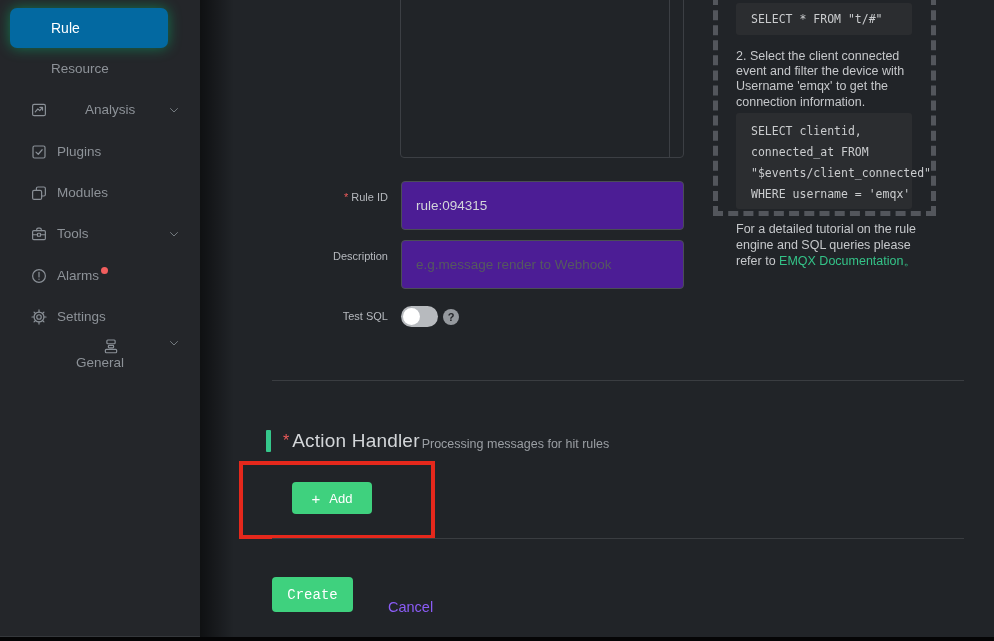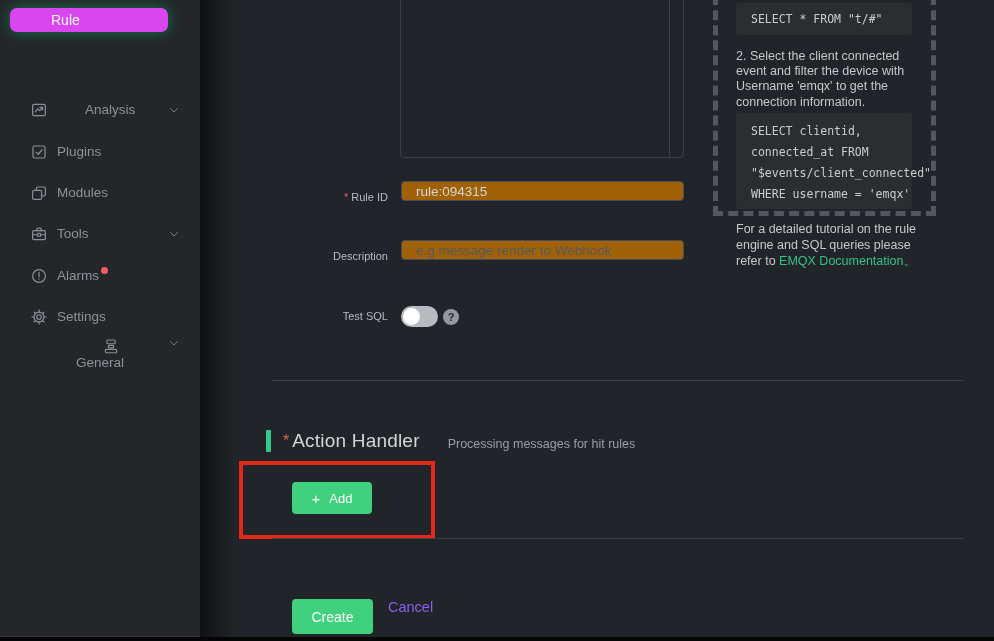--- a/index.html
+++ b/index.html
@@ -7,69 +7,69 @@
   #app {
     position:relative; width:994px; height:641px; overflow:hidden;
     background:#212428;
     font-family:"Liberation Sans","DejaVu Sans",sans-serif;
     color:#c6c8cb;
   }
   
   #sidebar { position:absolute; left:0; top:0; width:200px; height:637px; background:#24262a; border-bottom:1px solid #35383c; }
   .side-shadow { position:absolute; left:200px; top:0; width:34px; height:641px;
     background:linear-gradient(to right, rgba(0,0,0,.55), rgba(0,0,0,0)); pointer-events:none; }
-  .rule-btn { position:absolute; left:10px; top:8px; width:158px; height:24px;
-    background:#d946ef; border-radius:7px; color:#fff; font-size:14px;
+  .rule-btn { position:absolute; left:10px; top:8px; width:158px; height:40px;
+    background:#0369a1; border-radius:7px; color:#fff; font-size:14px;
     display:flex; align-items:center; padding-left:41px; cursor:pointer;
     box-shadow:0 0 14px rgba(0,214,125,.45); }
   .side-item { position:absolute; left:0; width:200px; height:41px;
     display:flex; align-items:center; color:#8d9298; font-size:13.5px; cursor:pointer; }
   .side-item .ico { width:18px; height:18px; margin-left:30px; margin-right:9px; flex:0 0 auto; display:flex; }
   .side-item .ico svg { width:18px; height:18px; stroke:#8a9097; fill:none; stroke-width:1.6; stroke-linecap:round; stroke-linejoin:round; }
   .side-item.sub { padding-left:51px; }
   .chev { position:absolute; right:20px; width:12px; height:12px; }
   .chev svg { width:12px; height:12px; stroke:#7d8389; fill:none; stroke-width:1.8; stroke-linecap:round; }
   .alarm-dot { width:7px; height:7px; border-radius:50%; background:#f25e5e; margin-left:2px; margin-bottom:10px; }
   
   .bottom-strip { position:absolute; left:0; top:637px; width:994px; height:4px; background:#050506; }
   
   .sql-editor { position:absolute; left:400px; top:-42px; width:284px; height:200px;
     border:1px solid #3c3f44; border-radius:4px; background:#212428; }
   .sql-editor .gutterline { position:absolute; right:13px; top:0; bottom:0; width:1px; background:#3c3f44; }
   
   .form-label { position:absolute; left:240px; width:148px; text-align:right;
     font-size:11px; color:#b6b9be; }
   .req-star { color:#ee5b5b; margin-right:3px; }
-  .text-input { position:absolute; left:401px; width:283px; height:20px;
-    background:#a16207; border:1px solid #4a4e54; border-radius:4px;
+  .text-input { position:absolute; left:401px; width:283px; height:49px;
+    background:#4c1d95; border:1px solid #4a4e54; border-radius:4px;
     color:#d2d5d9; font-size:13.5px; padding:0 14px; outline:none;
     font-family:"Liberation Sans","DejaVu Sans",sans-serif; }
   .text-input::placeholder { color:#55595f; }
   .toggle { position:absolute; left:401px; top:306px; width:37px; height:21px;
     border-radius:11px; background:#b7babe; cursor:pointer; }
   .toggle .knob { position:absolute; left:2px; top:2px; width:17px; height:17px; border-radius:50%; background:#fff; }
   .help-circle { position:absolute; left:443px; top:309px; width:16px; height:16px; border-radius:50%;
     background:#95999e; color:#24262a; font-size:11px; font-weight:bold;
     display:flex; align-items:center; justify-content:center; cursor:pointer; }
   .divider { position:absolute; left:272px; width:692px; height:1px; background:#3a3d41; }
   
   .section-head { position:absolute; left:266px; top:428px; height:26px; display:flex; align-items:center; }
   .section-bar { width:5px; height:22px; border-radius:1px; background:#35c78b; margin-right:12px; }
   .section-title { font-size:19px; color:#d3d6d9; letter-spacing:.2px; }
-  .section-sub { font-size:12.5px; color:#9b9fa4; margin-left:28px; padding-top:5px; }
+  .section-sub { font-size:12.5px; color:#9b9fa4; margin-left:2px; padding-top:5px; }
   .annotation-rect { position:absolute; left:239px; top:461px; width:196px; height:78px;
     border:4px solid #e5281c; pointer-events:none; }
   .add-btn { position:absolute; left:292px; top:482px; width:80px; height:32px;
     background:#3fd17e; border:none; border-radius:4px; color:#fff; font-size:13px;
     display:flex; align-items:center; justify-content:center; gap:9px; cursor:pointer;
     font-family:"Liberation Sans","DejaVu Sans",sans-serif; }
   .add-btn .plus { font-size:15px; font-weight:400; }
-  .create-btn { position:absolute; left:272px; top:599px; width:81px; height:35px;
+  .create-btn { position:absolute; left:272px; top:577px; width:81px; height:35px;
     background:#3fd17e; border:none; border-radius:4px; color:#fff; font-size:14px; cursor:pointer;
-    font-family:Liberation Sans, sans-serif;margin-left:20px; }
+    font-family:Liberation Mono, monospace; }
   .cancel-btn { position:absolute; left:388px; top:589px; height:35px; display:flex; align-items:center;
     background:none; border:none; color:#8b5cf6; font-size:14.5px; cursor:pointer;
     font-family:"Liberation Sans","DejaVu Sans",sans-serif; }
   
   .help-panel { position:absolute; left:713px; top:-20px; width:223px; height:236px;
     border:5px dashed #53565c; }
   .code-block { position:absolute; left:736px; width:176px; background:#2b2d30; border-radius:3px;
     font-family:"DejaVu Sans Mono","Liberation Mono",monospace; font-size:11.5px; color:#caccce; }
   .code-1 { top:3px; height:32px; line-height:32px; padding-left:15px; }
   .code-2 { top:113px; height:96px; padding:8px 0 0 15px; }
@@ -82,20 +82,23 @@
 </head>
 <body>
 
 <div id="app">
 
   <nav id="sidebar">
     <div class="rule-btn">
       <span>Rule</span>
     </div>
 
+    <div class="side-item sub" style="top:48px;">
+      <span>Resource</span>
+    </div>
 
     <div class="side-item" style="top:89px;gap:28px;">
       <span class="ico">
         <svg viewBox="0 0 24 24">
             <rect x="3.5" y="4.5" width="17" height="15" rx="2"></rect>
             <polyline points="7,14.5 10.5,10.5 13,12.8 16.5,8.8"></polyline>
             <polyline points="13.2,8.6 16.7,8.6 16.7,12.1"></polyline>
           </svg>
       </span>
       <span>Analysis</span>

